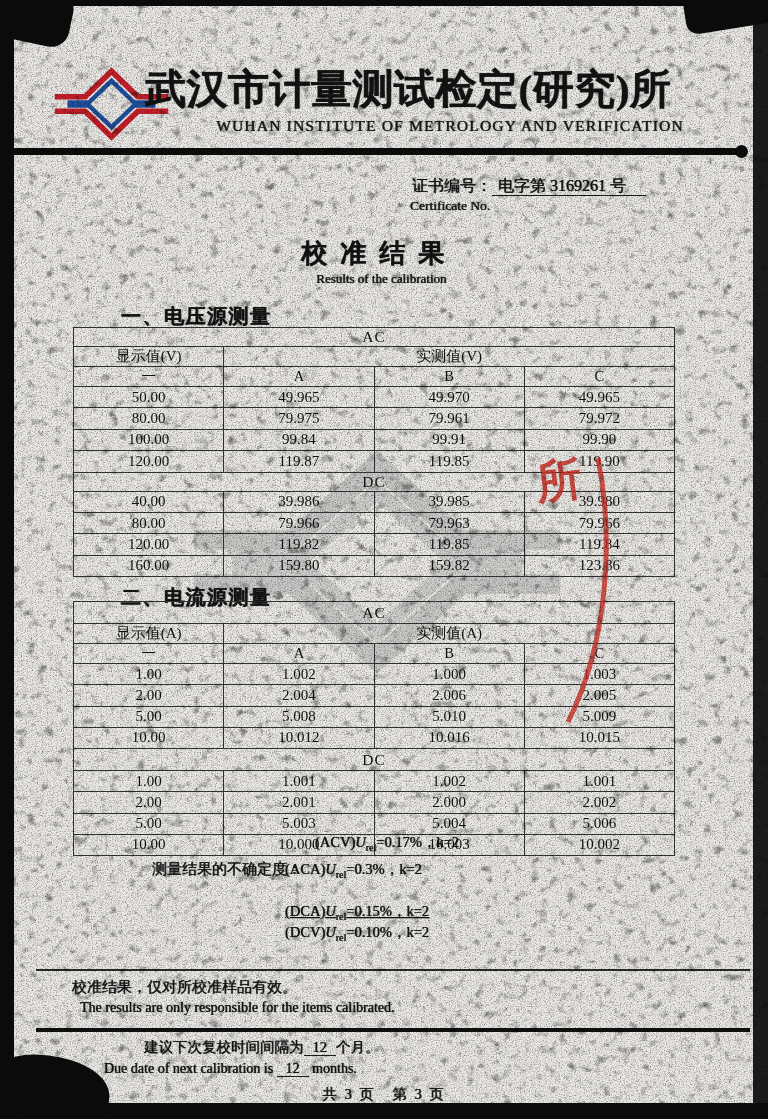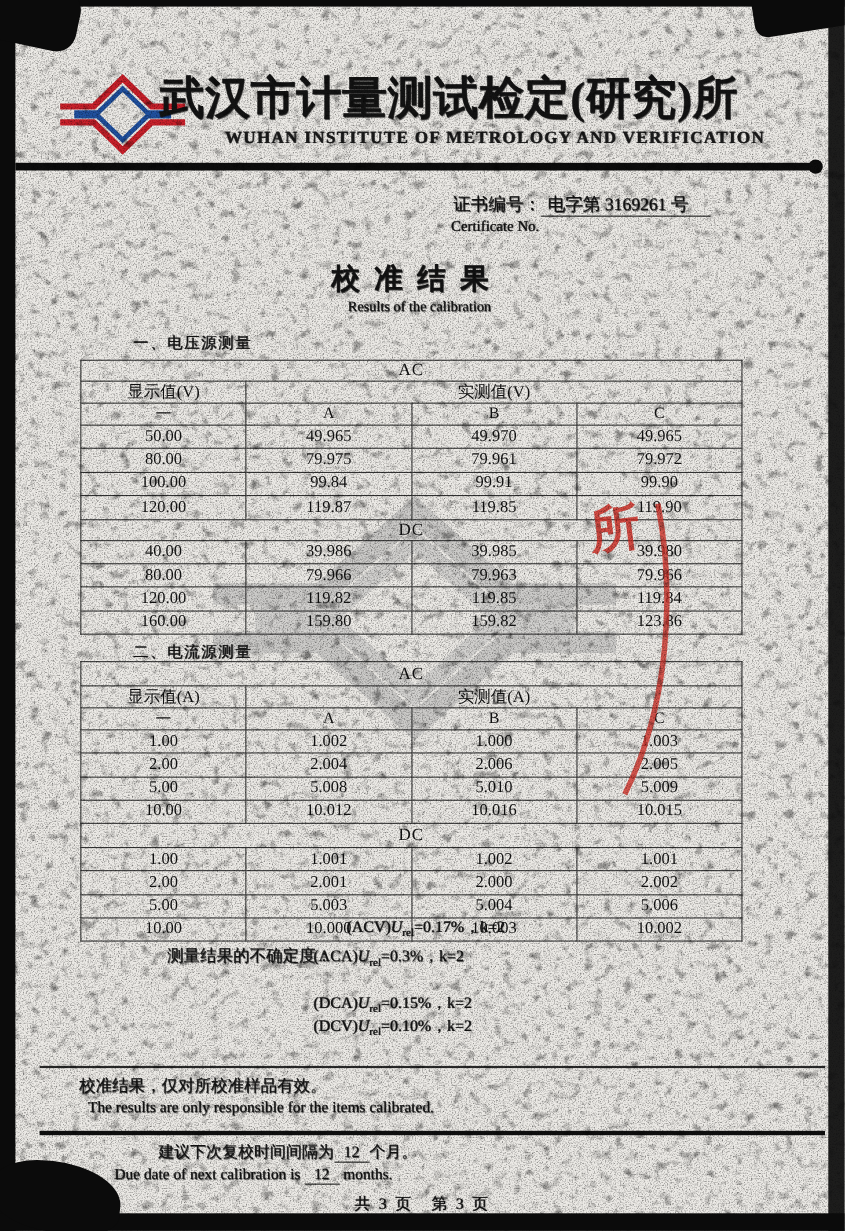--- a/index.html
+++ b/index.html
@@ -7,54 +7,54 @@
     position:relative;width:768px;height:1119px;overflow:hidden;
     background:#ebe9e5;
     font-family:"Liberation Serif","DejaVu Serif",serif;
     color:#141414;
   }
   .abs{position:absolute;}
   .smudge{text-shadow:0.5px 0.4px 0.8px rgba(10,10,10,.75), -0.4px 0 0.6px rgba(10,10,10,.4);}
 
   
   .cn-title{left:145px;top:62px;width:614px;font-size:41px;font-weight:bold;white-space:nowrap;letter-spacing:0.5px;z-index:3;}
-  .en-title{left:150px;top:117px;width:600px;text-align:center;font-size:15.5px;font-weight:bold;letter-spacing:1.2px;z-index:3;color:#1c1c1c;font-family:"Liberation Serif",serif;}
+  .en-title{left:150px;top:117px;width:600px;text-align:center;font-size:15.5px;font-weight:normal;letter-spacing:1.2px;z-index:3;color:#1c1c1c;font-family:"Liberation Serif",serif;}
   .head-rule{left:14px;top:148px;width:724px;height:7px;background:#0d0d0d;z-index:3;}
   .head-dot{left:735px;top:145px;width:13px;height:13px;border-radius:50%;background:#0d0d0d;z-index:3;}
 
   
   .cert-line{left:412px;top:176px;font-size:16px;z-index:3;white-space:nowrap;}
   .cert-u{border-bottom:1.6px solid #1a1a1a;padding:0 20px 1px 6px;}
   .cert-en{left:410px;top:198px;font-size:13.5px;z-index:3;}
 
   
   .main-title{left:50%;top:236px;transform:translateX(-53%);font-size:26px;font-weight:bold;letter-spacing:13px;z-index:3;white-space:nowrap;}
   .main-title-en{left:50%;top:271px;transform:translateX(-52%);font-size:13px;z-index:3;white-space:nowrap;}
 
   
-  .sec-head{font-size:14px;font-weight:normal;letter-spacing:1.5px;z-index:3;white-space:nowrap;}
+  .sec-head{font-size:20px;font-weight:bold;letter-spacing:1.5px;z-index:3;white-space:nowrap;}
   .sec1{left:121px;top:303px;}
   .sec2{left:121px;top:584px;}
 
   table.dtable{position:absolute;border-collapse:collapse;table-layout:fixed;z-index:3;background:transparent;}
   table.dtable td{border:1.4px solid #343434;text-align:center;font-size:15px;padding:0;color:#121212;}
   table.dtable tr.grp td{font-size:15.5px;letter-spacing:1px;font-family:"Liberation Serif",serif;}
   table.dtable tr.hdr td{font-size:15px;}
   table.dtable tr.sub td{font-size:14.5px;}
   .vt{left:73px;top:327px;width:602px;height:250px;}
   .ct{left:73px;top:601px;width:602px;height:255px;}
   tr.grp{height:18px;} tr.hdr{height:20px;} tr.sub{height:20px;}
   .ct tr.grp{height:22px;}
 
   
   .unc-label{left:152px;top:860px;font-size:15px;z-index:3;white-space:nowrap;}
   .unc-line{left:285px;font-size:14.5px;z-index:3;white-space:nowrap;}
   .unc-line i{font-style:italic;}
   .unc-line sub{font-size:10px;}
-  .u1{top:860px;} .u2{top:833px;padding-left:30px;} .u3{top:902px;} .u4{top:923px;text-align:center;}
+  .u1{top:860px;} .u2{top:833px;padding-left:30px;} .u3{top:902px;text-decoration:underline;} .u4{top:923px;text-align:center;}
 
   
   .foot-rule1{left:36px;top:969px;width:714px;height:2px;background:#2a2a2a;z-index:3;}
   .valid-cn{left:72px;top:978px;font-size:15px;z-index:3;}
   .valid-en{left:80px;top:1000px;font-size:14px;z-index:3;}
   .foot-rule2{left:36px;top:1028px;width:714px;height:4px;background:#101010;z-index:3;}
   .cal-cn{left:104px;top:1038px;font-size:14.5px;z-index:3;padding-left:40px;}
   .cal-en{left:104px;top:1061px;font-size:14px;z-index:3;font-family:Liberation Serif, serif;}
   .uline{border-bottom:1.6px solid #1d1d1d;padding:0 9px;}
   .page-info{left:0;top:1085px;width:768px;text-align:center;font-size:14.5px;z-index:3;letter-spacing:2px;}

